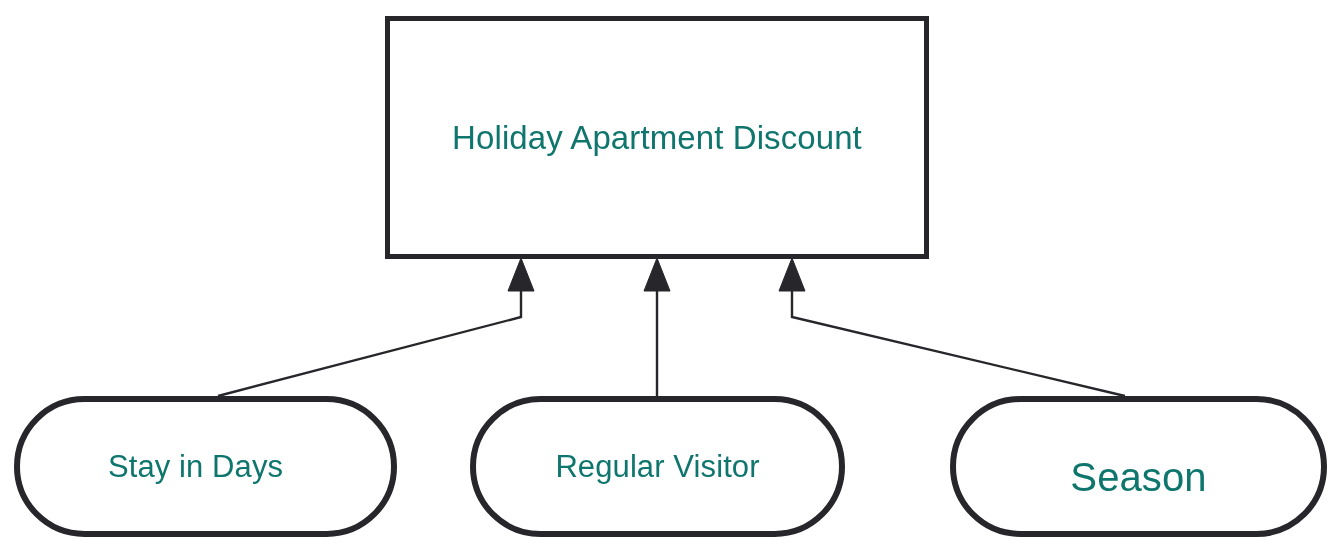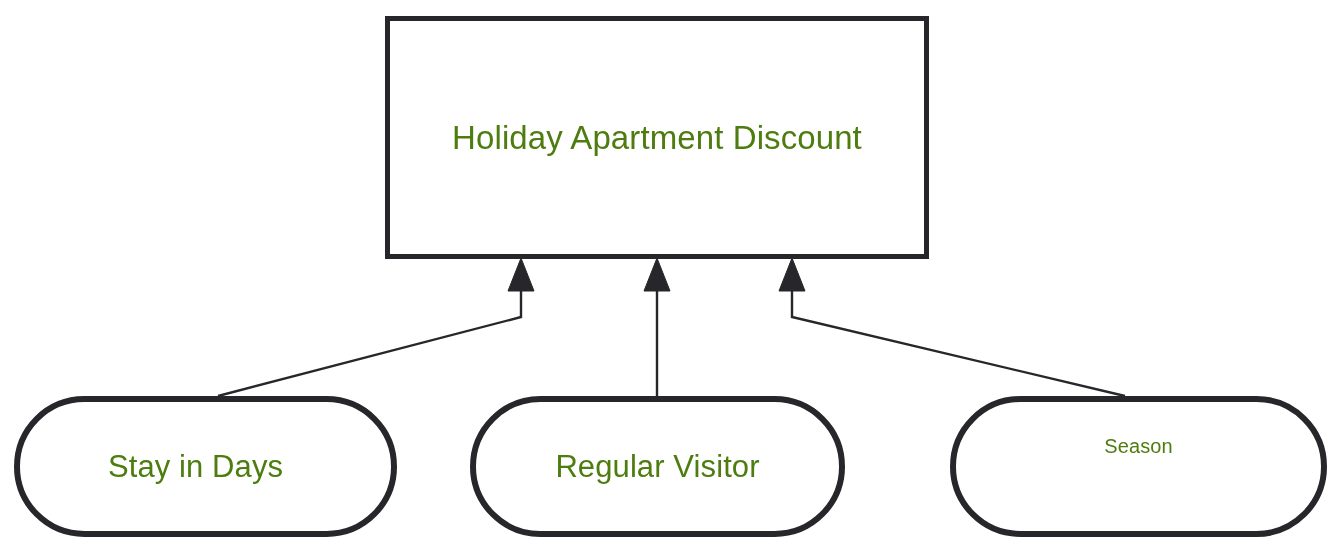--- a/index.html
+++ b/index.html
@@ -19,21 +19,21 @@
     left: 0;
     top: 0;
     width: 1341px;
     height: 552px;
   }
   .node-label {
     position: absolute;
     display: flex;
     align-items: center;
     justify-content: center;
-    color: #4d7c0f;
+    color: #0f766e;
     white-space: nowrap;
     pointer-events: none;
     letter-spacing: 0.1px;
   }
   #decision-label {
     left: 387px;
     top: 18px;
     width: 540px;
     height: 239px;
     font-size: 33px;
@@ -47,24 +47,24 @@
   }
   #input-label-1 {
     left: 473px;
     top: 399px;
     width: 369px;
     height: 135px;
     font-size: 31px;
   }
   #input-label-2 {
     left: 953px;
-    top: 379px;
+    top: 410px;
     width: 371px;
     height: 135px;
-    font-size: 20px;
+    font-size: 40px;
   }
 </style>
 </head>
 <body>
 
 <svg id="diagram-canvas" viewBox="0 0 1341 552" xmlns="http://www.w3.org/2000/svg">
 
   <path d="M 218 396 L 521 317 L 521 290" fill="none" stroke="#26262b" stroke-width="2.4" stroke-linecap="butt" stroke-linejoin="miter"></path>
   <polygon points="521,258 534,291 508,291" fill="#26262b" stroke="#26262b" stroke-width="1"></polygon>
 

